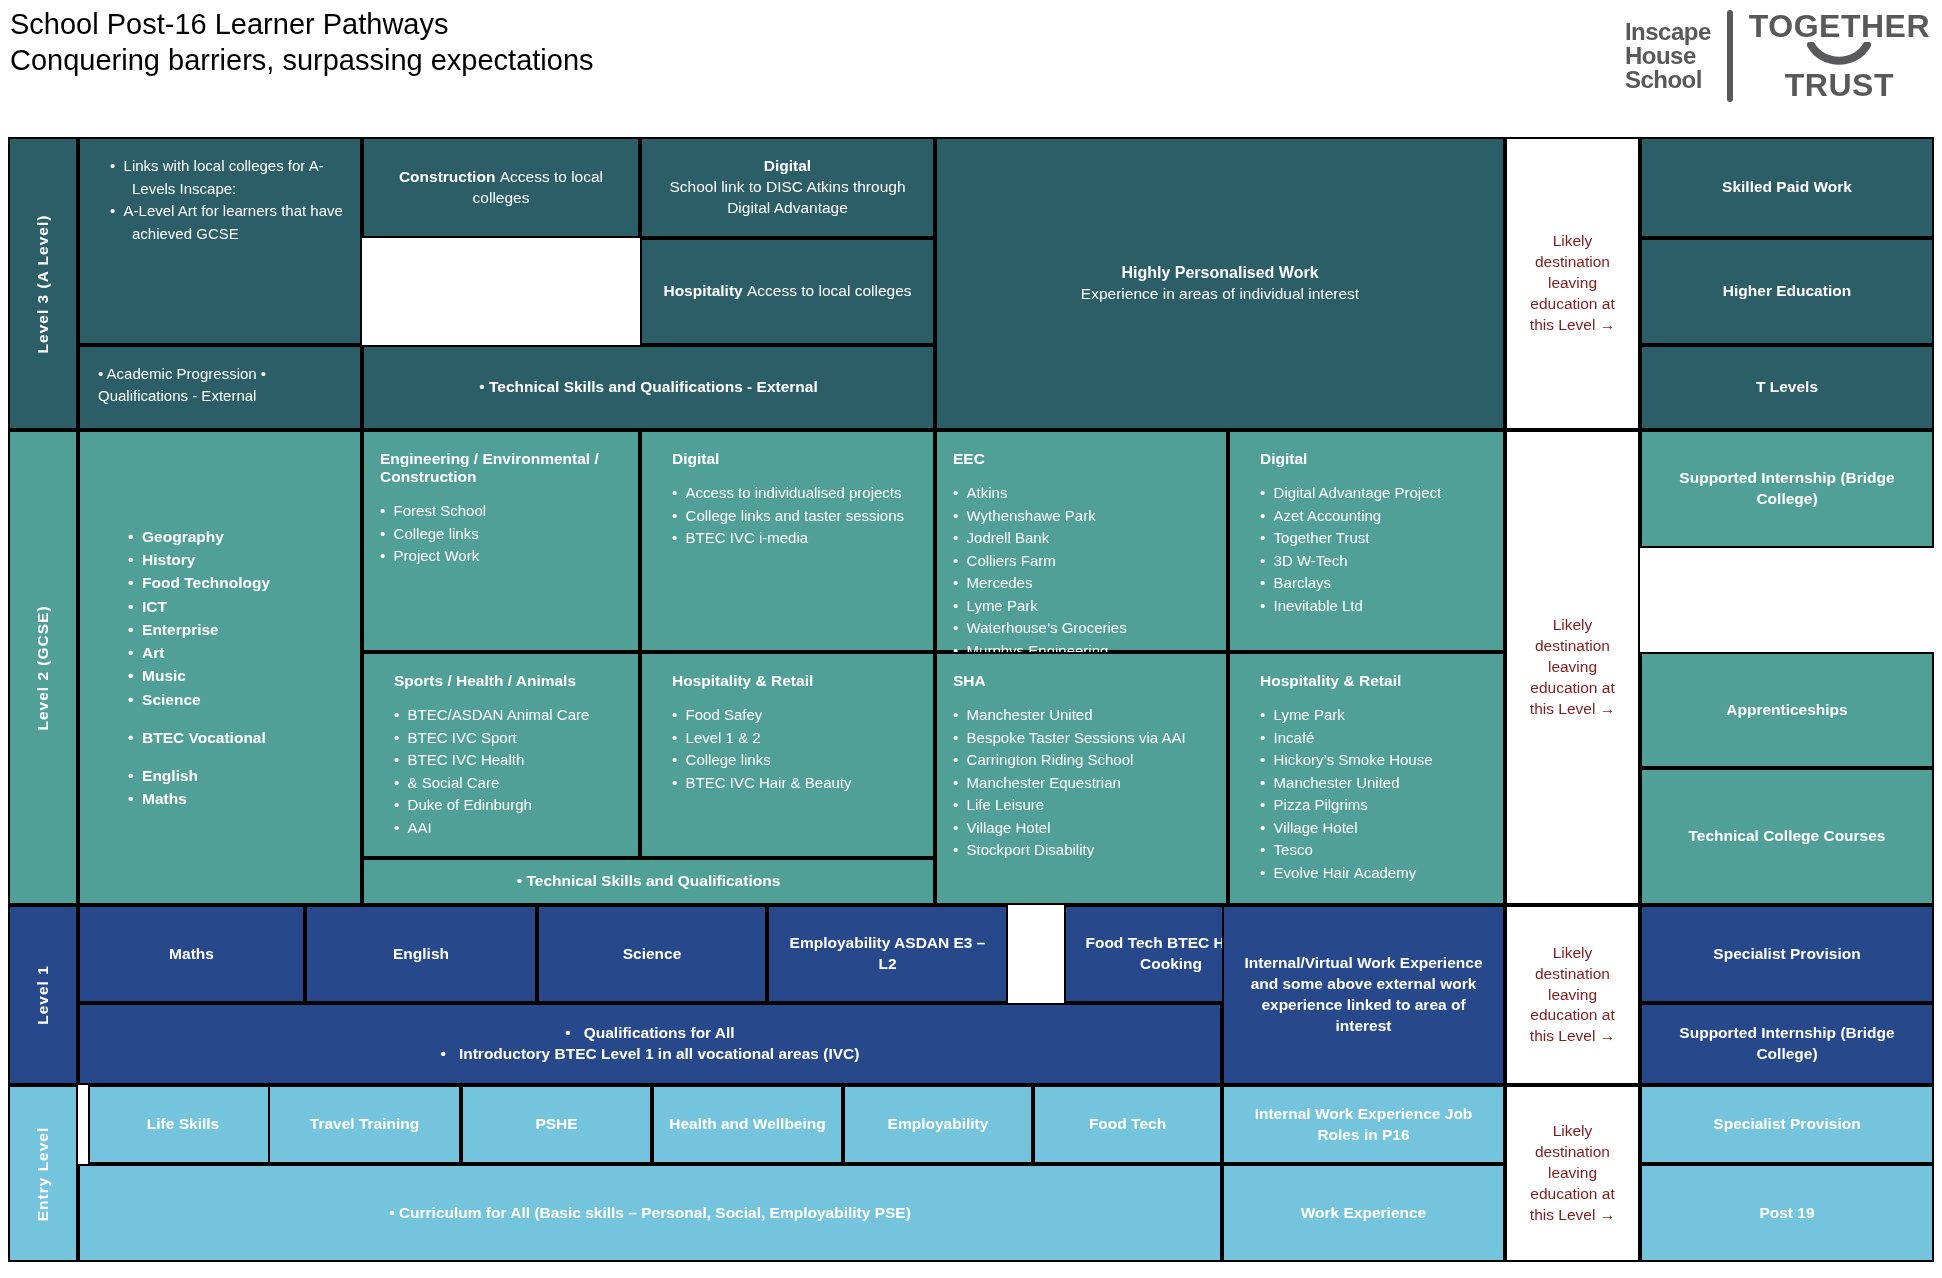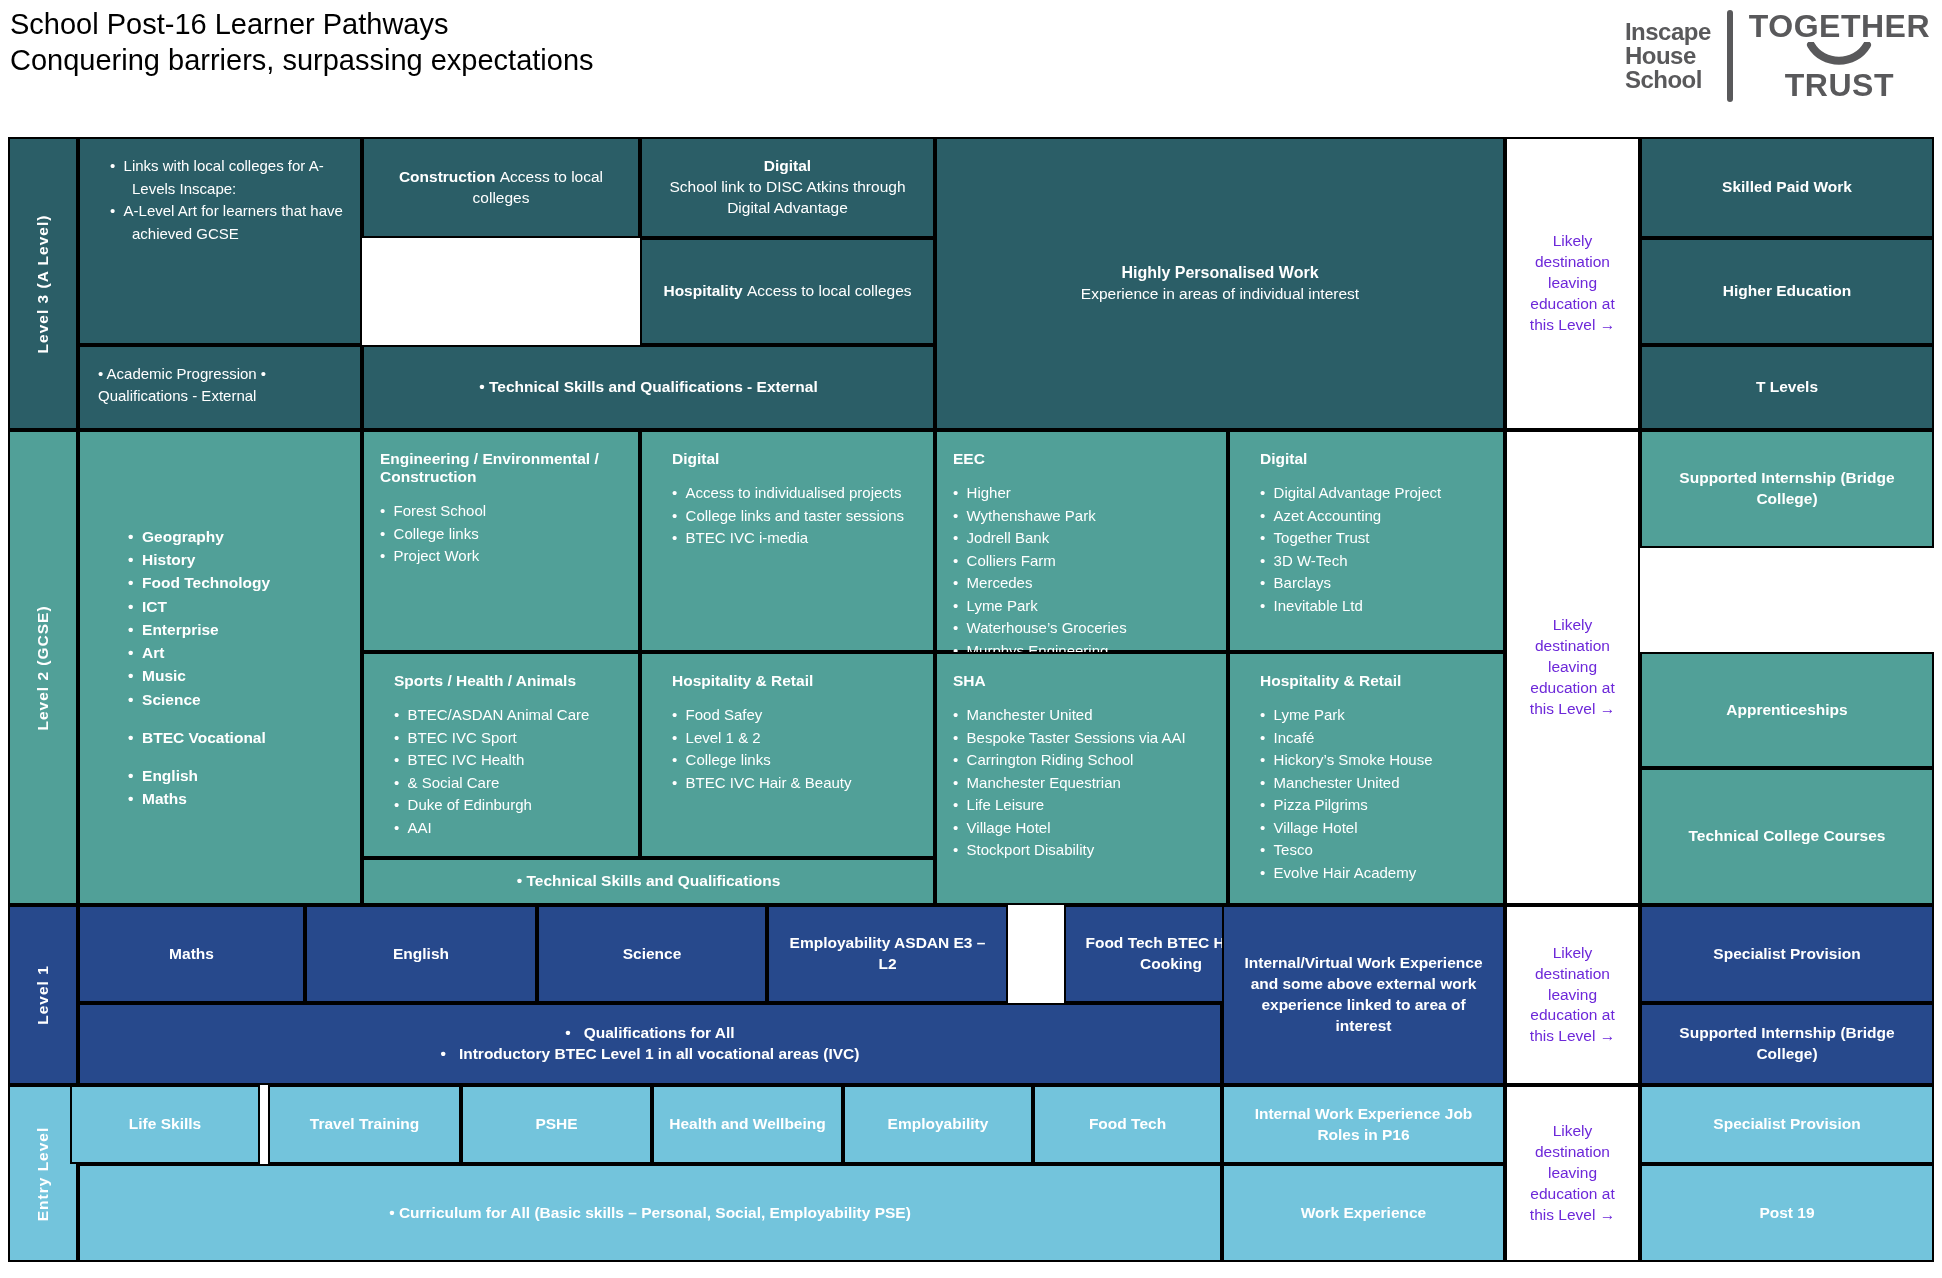--- a/index.html
+++ b/index.html
@@ -13,21 +13,21 @@
   .logo-trust{font-weight:bold;font-size:32px;line-height:0.98;letter-spacing:0.5px;text-align:right;}
   .trust-row{display:flex;align-items:center;justify-content:flex-end;gap:4px;flex-direction:column;}
 
   
   .tbl{position:absolute;left:8px;top:137px;width:1926px;height:1125px;}
   .cell{position:absolute;border:2px solid #000;box-sizing:border-box;color:#fff;font-size:15px;}
   .lvl3{background:#2B5E67;}
   .lvl2{background:#51A098;}
   .lvl1{background:#27498C;}
   .entry{background:#73C4DC;}
-  .white{background:#fff;color:#6d28d9;}
+  .white{background:#fff;color:#7f1d1d;}
 
   .sidebar-label{position:absolute;left:50%;top:50%;transform:translate(-50%,-50%) rotate(-90deg);white-space:nowrap;font-weight:bold;font-size:15.5px;letter-spacing:1px;}
 
   .center{display:flex;flex-direction:column;align-items:center;justify-content:center;text-align:center;font-weight:bold;padding:6px 14px;font-size:15.5px;line-height:1.35;}
   .center.normal{font-weight:normal;}
   .inline-mix{display:block;}
   .b{font-weight:bold;}
   .nb{font-weight:normal;}
 
   .list-cell{padding:16px 10px 10px 16px;}
@@ -165,21 +165,21 @@
       <ul class="bullets">
           <li>Access to individualised projects</li>
           <li>College links and taster sessions</li>
           <li>BTEC IVC i-media</li>
         </ul>
     </div>
 
     <div class="cell lvl2 list-cell" style="left:927px;top:293px;width:293px;height:222px;">
       <div class="cell-title" style="margin-left:0;">EEC</div>
       <ul class="bullets" style="padding-left:0;">
-          <li>Higher</li>
+          <li>Atkins</li>
           <li>Wythenshawe Park</li>
           <li>Jodrell Bank</li>
           <li>Colliers Farm</li>
           <li>Mercedes</li>
           <li>Lyme Park</li>
           <li>Waterhouse’s Groceries</li>
           <li>Murphys Engineering</li>
         </ul>
     </div>
 
@@ -290,21 +290,21 @@
       <span>Likely destination leaving education at this Level →</span>
     </div>
 
     <div class="cell lvl1 center" style="left:1632px;top:768px;width:294px;height:98px;">
       <span>Specialist Provision</span>
     </div>
     <div class="cell lvl1 center" style="left:1632px;top:866px;width:294px;height:82px;">
       <span>Supported Internship (Bridge College)</span>
     </div>
 
-    <div class="cell entry center" style="left:62px;top:948px;width:190px;height:79px;">
+    <div class="cell entry center" style="left:80px;top:948px;width:190px;height:79px;">
       <span>Life Skills</span>
     </div>
     <div class="cell entry center" style="left:260px;top:948px;width:193px;height:79px;">
       <span>Travel Training</span>
     </div>
     <div class="cell entry center" style="left:453px;top:948px;width:191px;height:79px;">
       <span>PSHE</span>
     </div>
     <div class="cell entry center" style="left:644px;top:948px;width:191px;height:79px;">
       <span>Health and Wellbeing</span>

